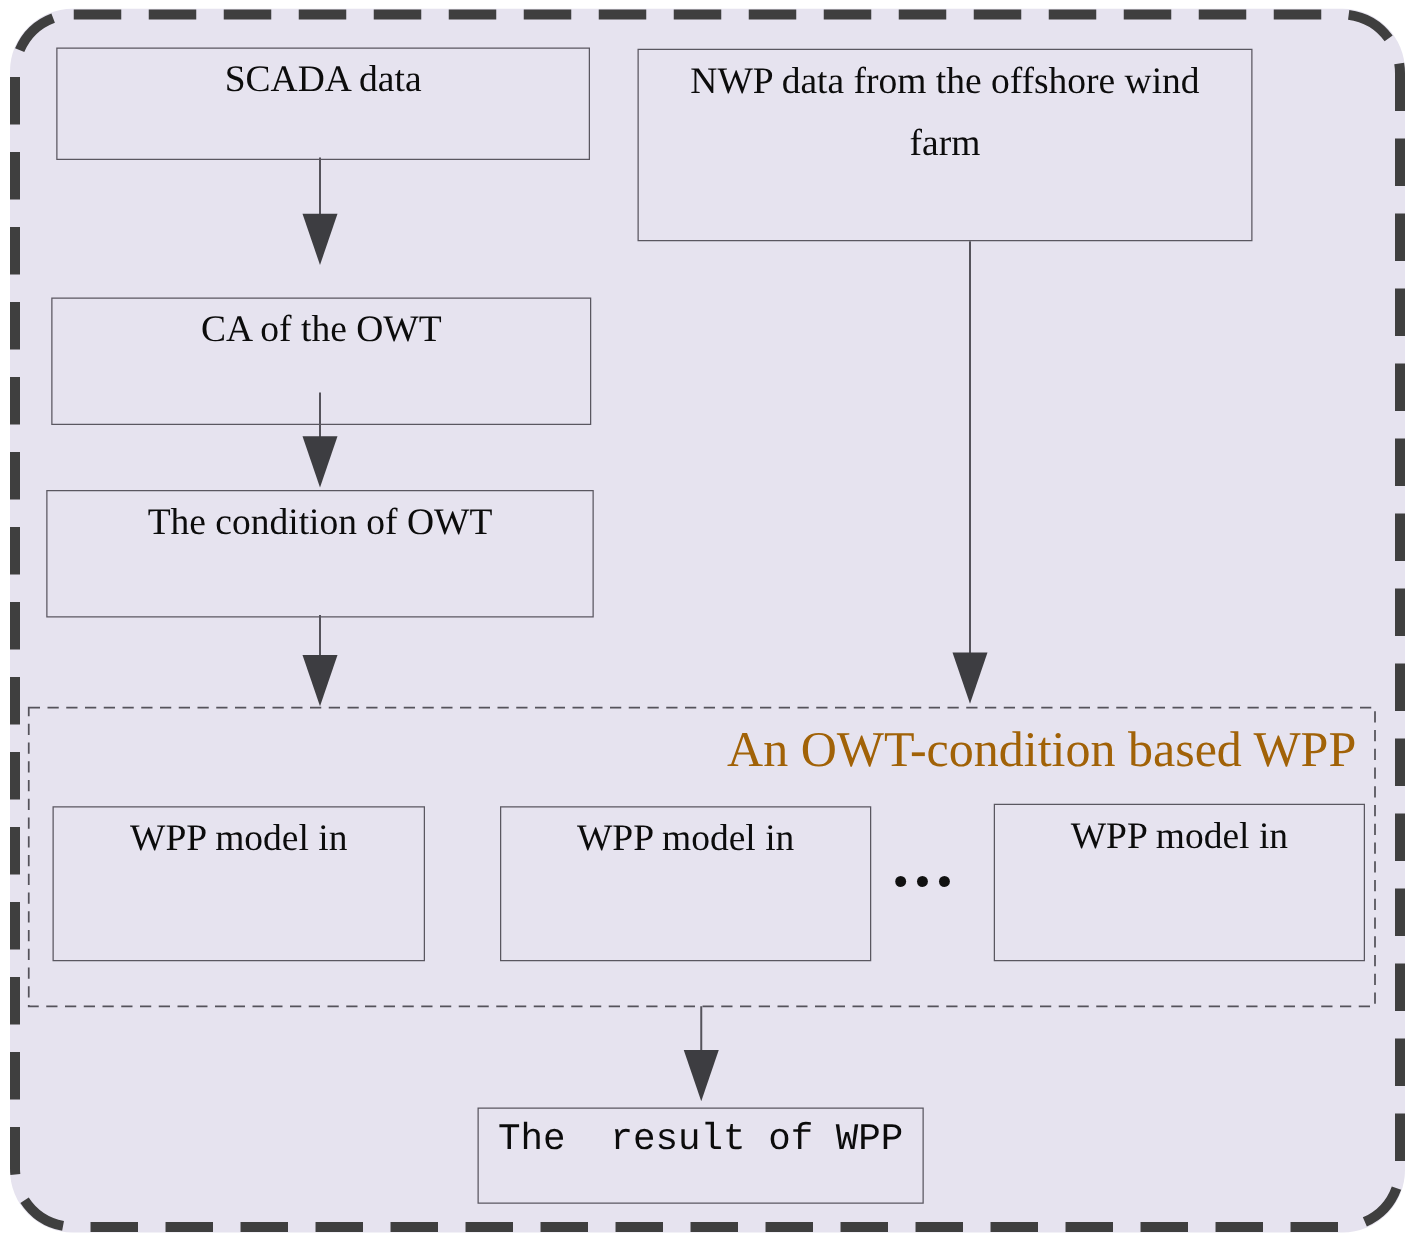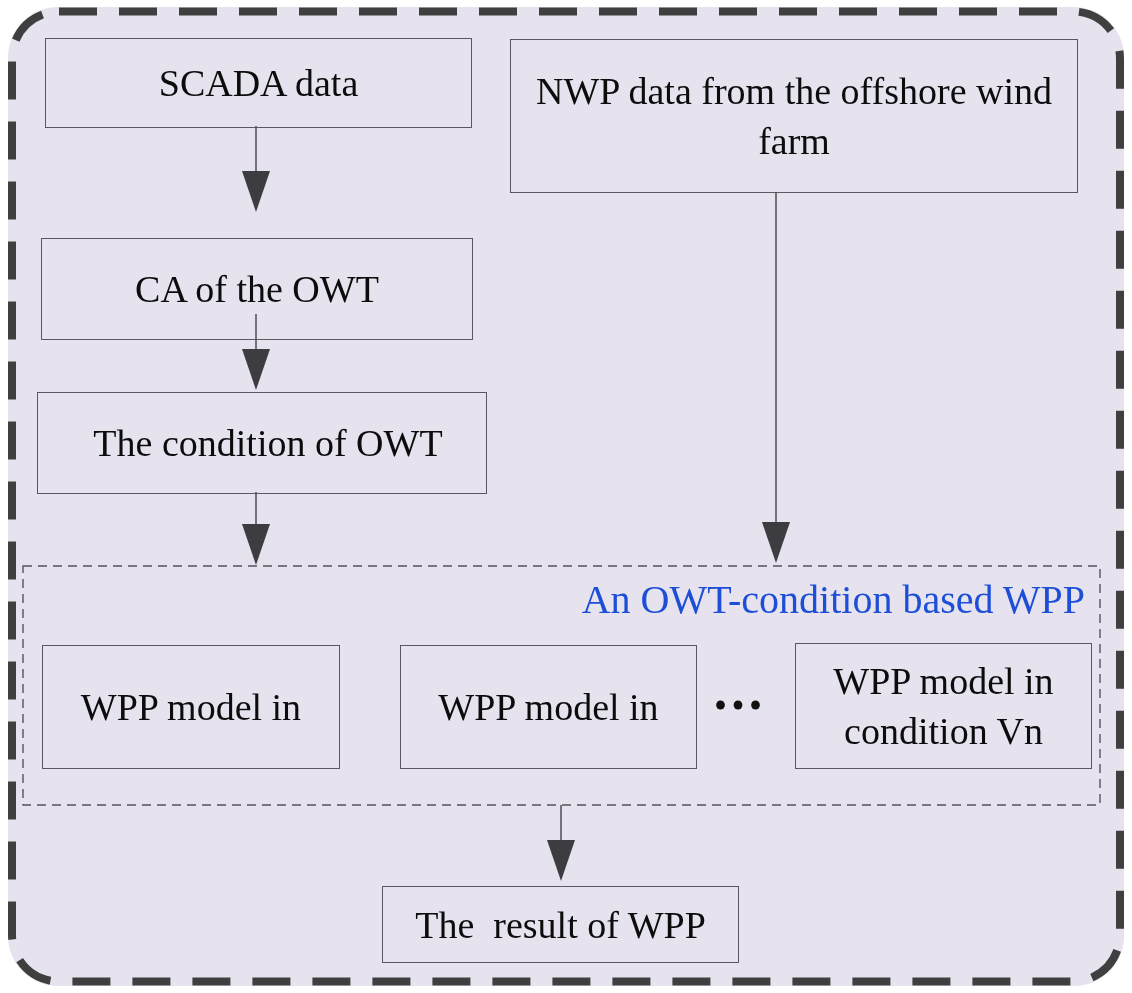--- a/index.html
+++ b/index.html
@@ -10,35 +10,35 @@
   }
   .canvas{position:absolute;left:0;top:0;width:1132px;height:993px;}
   .panel{
     position:absolute;left:8px;top:7px;width:1116px;height:979px;
     border-radius:50px;background:#e6e3ef;
   }
   svg.wires{position:absolute;left:0;top:0;width:1132px;height:993px;pointer-events:none;z-index:1;}
   .node{
     position:absolute;z-index:2;
     border:1.5px solid #5a5760;background:transparent;
-    display:flex;flex-direction:column;align-items:center;justify-content:center;
-    text-align:center;font-size:38px;line-height:50px;color:#0c0c0c;
+    display:flex;flex-direction:column;align-items:center;justify-content:flex-start;
+    text-align:center;font-size:30px;line-height:50px;color:#0c0c0c;
   }
   .node .ln{display:block;}
-  .pre{white-space:pre-wrap;}
+  .pre{white-space:pre-wrap;font-family:Liberation Mono, monospace;}
   
   .scada{left:45px;top:38px;width:425px;height:88px;}
   .ca{left:41px;top:214px;width:430px;height:100px;margin-top:24px;}
-  .cond{left:37px;top:392px;width:436px;height:100px;padding-left:12px;}
+  .cond{left:37px;top:392px;width:436px;height:100px;}
   
-  .nwp{left:510px;top:39px;width:568px;height:154px;padding:0 18px;box-sizing:border-box;}
+  .nwp{left:510px;top:39px;width:492px;height:154px;padding:0 18px;box-sizing:border-box;}
   
   .group-title{
     position:absolute;top:578px;right:47px;z-index:2;
-    font-size:40px;line-height:44px;color:#1d4ed8;
+    font-size:40px;line-height:44px;color:#a16207;
   }
   
   .wpp1{left:42px;top:645px;width:296px;height:122px;}
   .wpp2{left:400px;top:645px;width:295px;height:122px;}
   .wpp3{left:795px;top:643px;width:295px;height:124px;}
   .dots{
     position:absolute;left:706px;top:664px;width:68px;z-index:2;
     font-size:54px;font-weight:bold;letter-spacing:4px;line-height:54px;
     text-align:center;color:#111;
   }
@@ -107,20 +107,19 @@
   </div>
 
   <div class="node wpp2">
     <span class="ln">WPP model in</span>
   </div>
 
   <div class="dots">...</div>
 
   <div class="node wpp3">
     <span class="ln">WPP model in</span>
-    <span class="ln">condition Vn</span>
   </div>
 
   <div class="node result">
     <span class="ln pre">The  result of WPP</span>
   </div>
 
 </div>
 
 </body></html>

